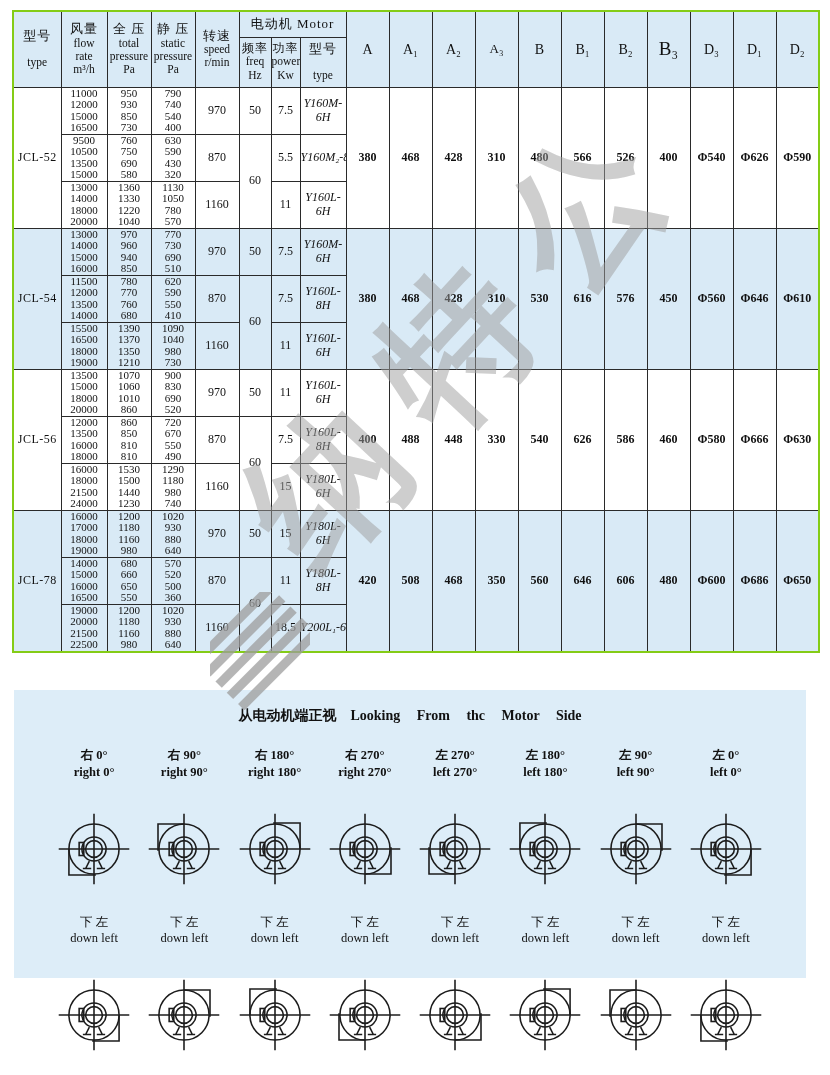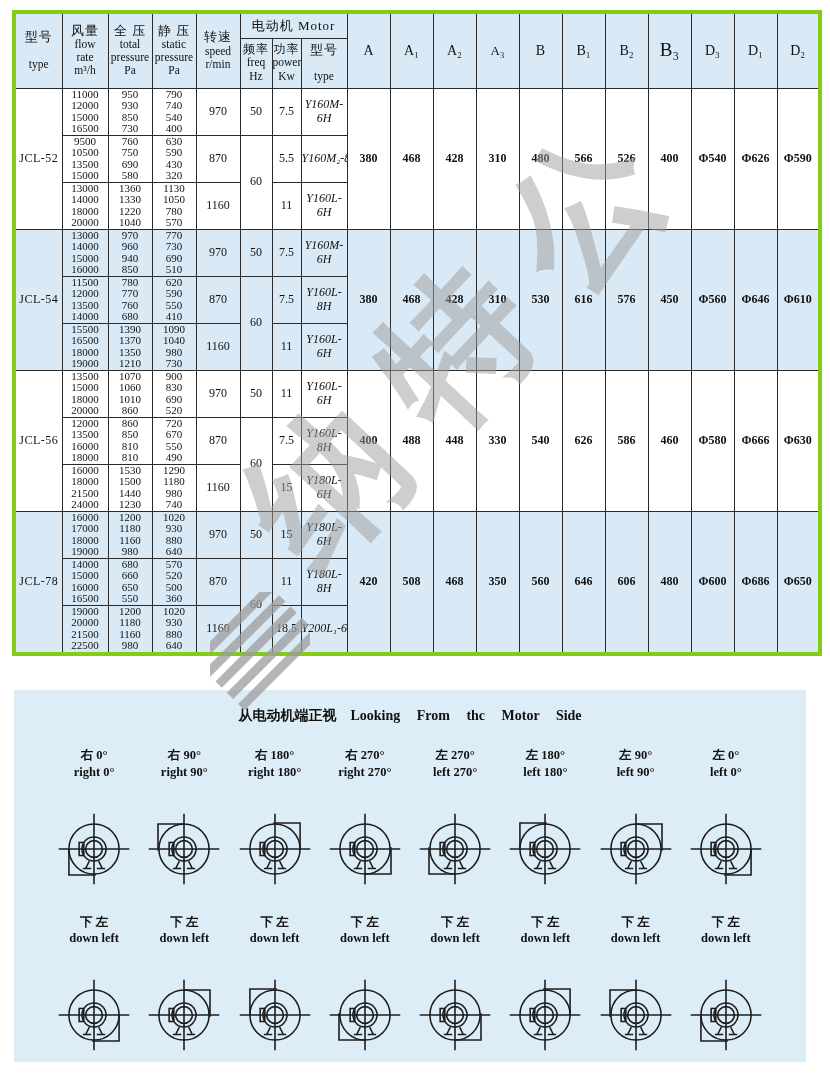--- a/index.html
+++ b/index.html
@@ -7,21 +7,21 @@
     width:830px;height:1075px;background:#ffffff;position:relative;
     font-family:"Liberation Serif","DejaVu Serif",serif;color:#111;
     -webkit-font-smoothing:antialiased;
   }
   .page{position:absolute;inset:0;overflow:hidden;}
 
   
   table.spec{
     position:absolute;left:12px;top:10px;width:806px;
     border-collapse:collapse;table-layout:fixed;
-    border:4px solid #84cc16;background:#fff;
+    border:2px solid #84cc16;background:#fff;
   }
   table.spec th,table.spec td{
     border:1px solid #2a2a2a;text-align:center;vertical-align:middle;
     padding:0;font-size:12px;line-height:1.1;overflow:hidden;
   }
   thead th{background:#d9eaf6;font-weight:normal;}
   thead tr.h1{height:26px;}
   thead tr.h2{height:50px;}
   th .cn{font-size:13px;letter-spacing:1px;}
   th .en{font-size:11.5px;}
@@ -40,34 +40,34 @@
     display:flex;align-items:center;justify-content:center;
     transform:rotate(-47deg);
     font-size:150px;font-weight:bold;letter-spacing:38px;
     color:#9e9e9e;opacity:.5;white-space:nowrap;
     pointer-events:none;z-index:6;
   }
   .wm-logo{position:absolute;left:210px;top:592px;z-index:6;opacity:.75;pointer-events:none;}
 
   
   .panel{
-    position:absolute;left:14px;top:690px;width:792px;height:372px;
+    position:absolute;left:14px;top:690px;width:792px;height:288px;
     background:#ddedf8;
   }
   .panel-title{
     text-align:center;padding-top:17px;font-size:14px;font-weight:bold;
   }
   .panel-title .en{font-weight:bold;word-spacing:13px;margin-left:14px;}
   .orient-grid{
     display:grid;grid-template-columns:repeat(8,1fr);
     padding:0 40px;margin-top:22px;column-gap:10px;
   }
   .ocell{text-align:center;}
   .olabel{font-size:12.5px;font-weight:bold;line-height:1.35;height:36px;}
-  .dlabel{font-size:12.5px;font-weight:bold;line-height:1.25;height:34px;text-align:center;}
+  .dlabel{font-size:12.5px;font-weight:normal;line-height:1.25;height:34px;text-align:center;}
   .fan-wrap{height:88px;display:flex;align-items:center;justify-content:center;}
   .fan-wrap svg *{stroke:#1c1c1c;fill:none;stroke-width:1.7;}
 </style>
 </head>
 <body>
 
 <div class="page">
 
   <table class="spec">
     <colgroup>

